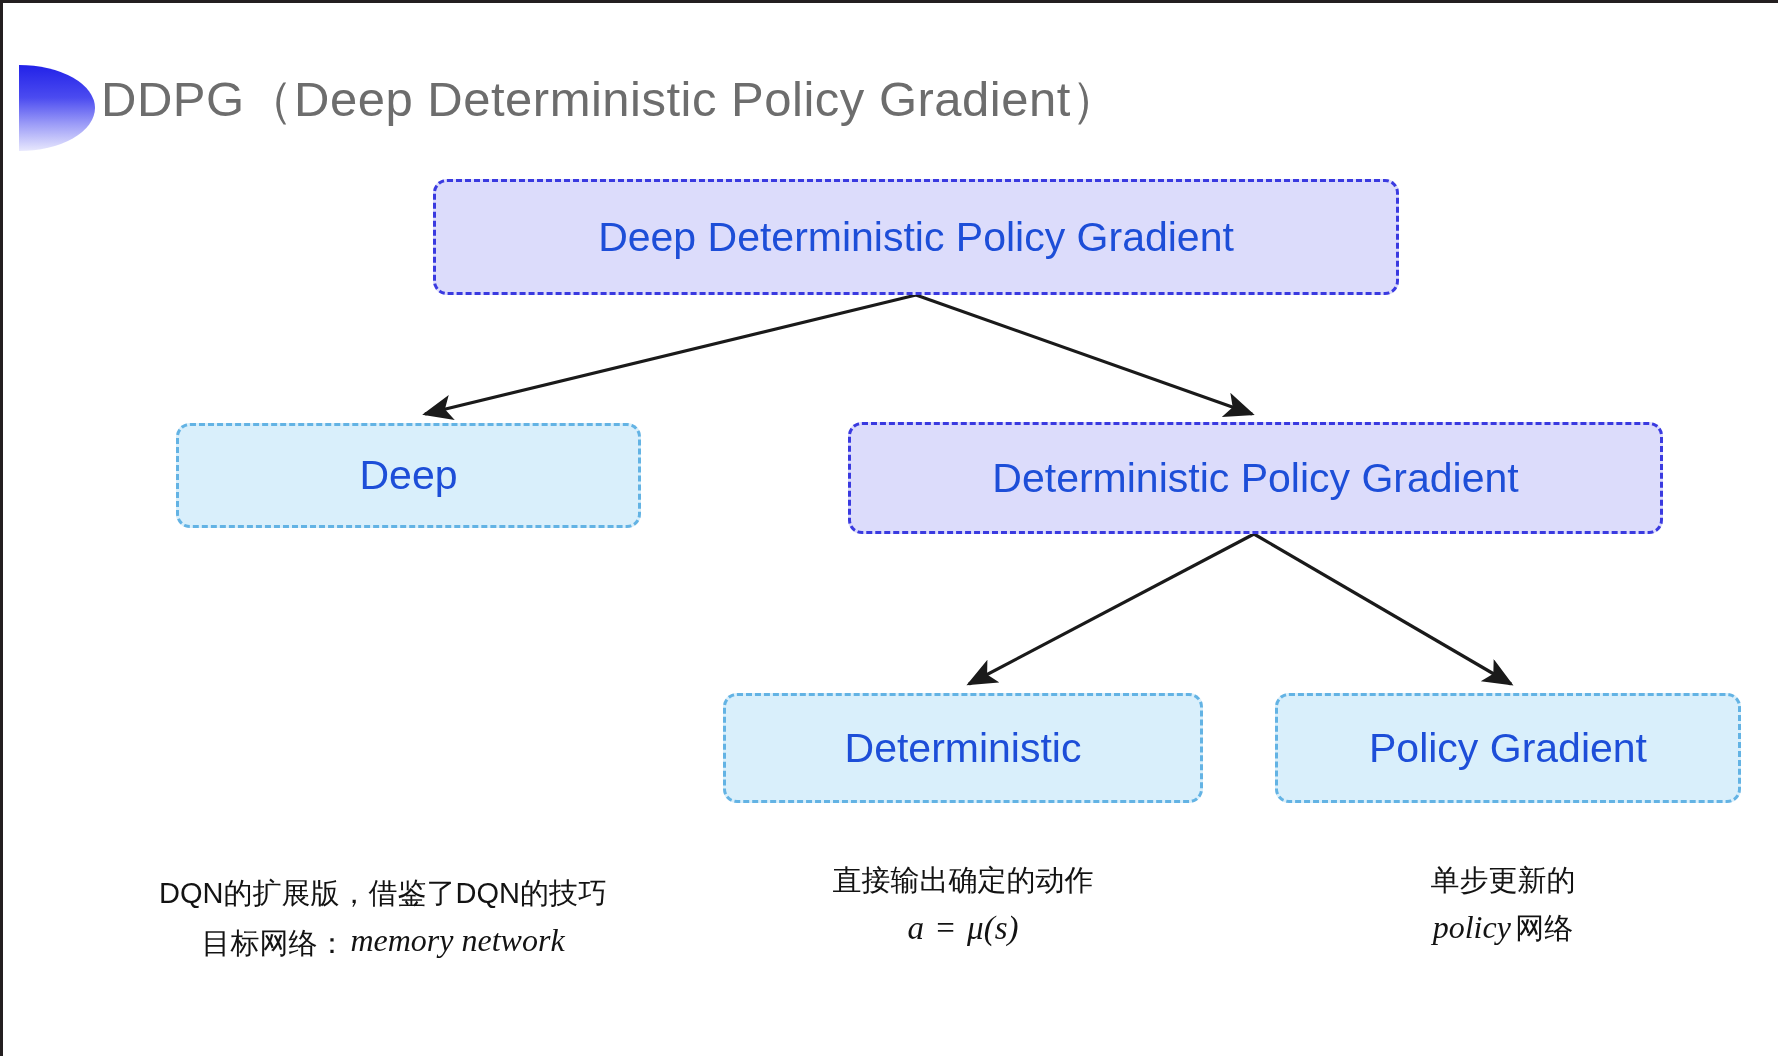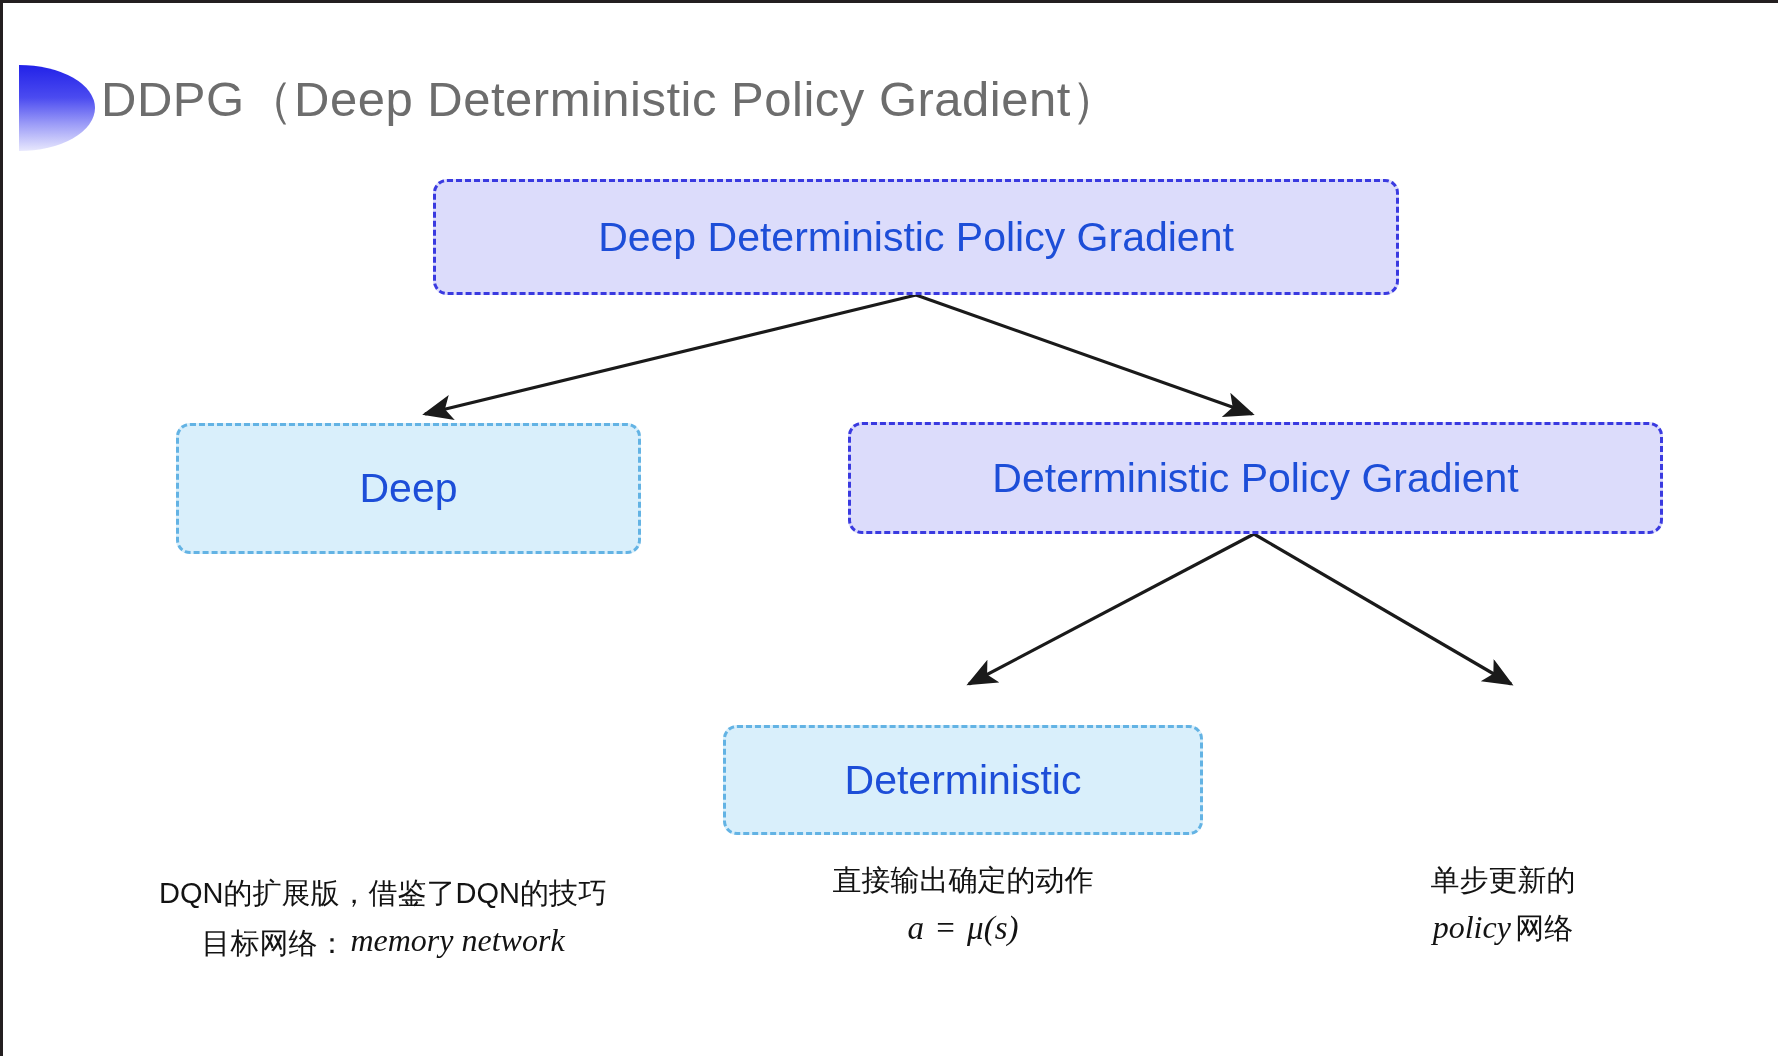--- a/index.html
+++ b/index.html
@@ -68,23 +68,23 @@
   .node.purple {
     background: #dcdcfb;
     border: 3px dashed #3a3ae0;
   }
   .node.blue {
     background: #d9effb;
     border: 3px dashed #63b3e4;
   }
 
   #node-root   { left: 430px; top: 176px; width: 966px; height: 116px; font-size: 41px; }
-  #node-deep   { left: 173px; top: 420px; width: 465px; height: 131px; font-size: 41px; }
+  #node-deep   { left: 173px; top: 420px; width: 465px; height: 105px; font-size: 41px; }
   #node-dpg    { left: 845px; top: 419px; width: 815px; height: 112px; font-size: 41px; }
-  #node-det    { left: 720px; top: 690px; width: 480px; height: 110px; font-size: 41px; margin-top: 32px; }
+  #node-det    { left: 720px; top: 690px; width: 480px; height: 110px; font-size: 41px; }
   #node-pg     { left: 1272px; top: 690px; width: 466px; height: 110px; font-size: 41px; }
 
   
   .caption {
     position: absolute;
     color: #131313;
     text-align: center;
     line-height: 1.55;
   }
   .caption .line {
@@ -166,20 +166,23 @@
   </div>
 
   <div class="node purple" id="node-dpg">
     <span>Deterministic Policy Gradient</span>
   </div>
 
   <div class="node blue" id="node-det">
     <span>Deterministic</span>
   </div>
 
+  <div class="node blue" id="node-pg">
+    <span>Policy Gradient</span>
+  </div>
 
   <div class="caption" id="caption-deep">
     <div class="line cn">DQN的扩展版，借鉴了DQN的技巧</div>
     <div class="row">
       <span class="cn">目标网络：</span>
       <span class="mathit">memory network</span>
     </div>
   </div>
 
   <div class="caption" id="caption-pg">

